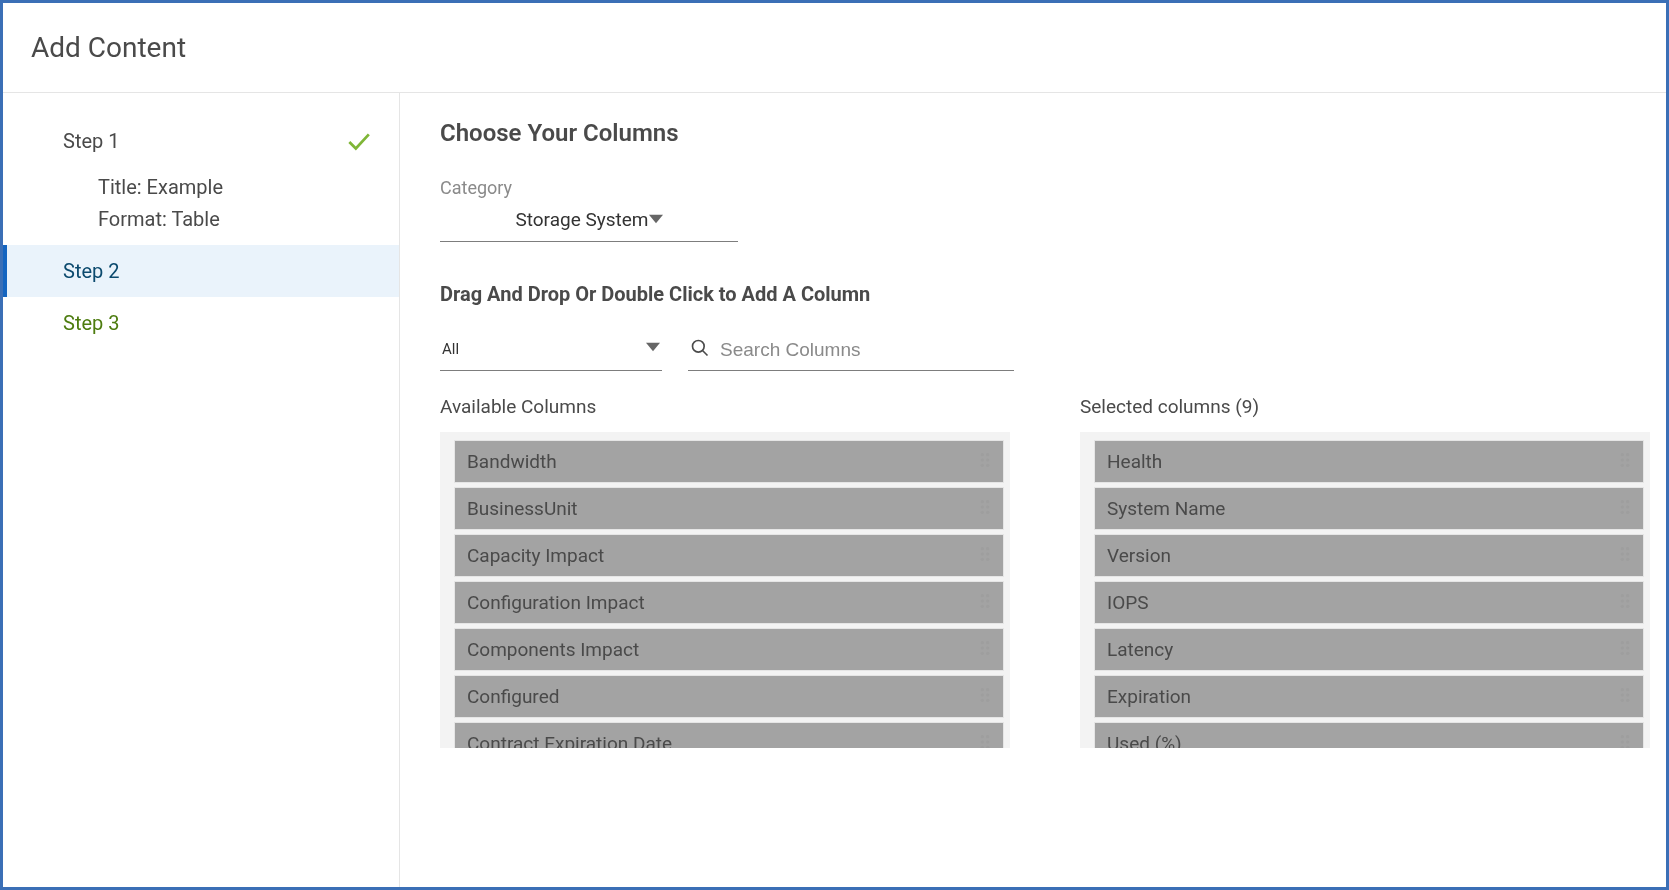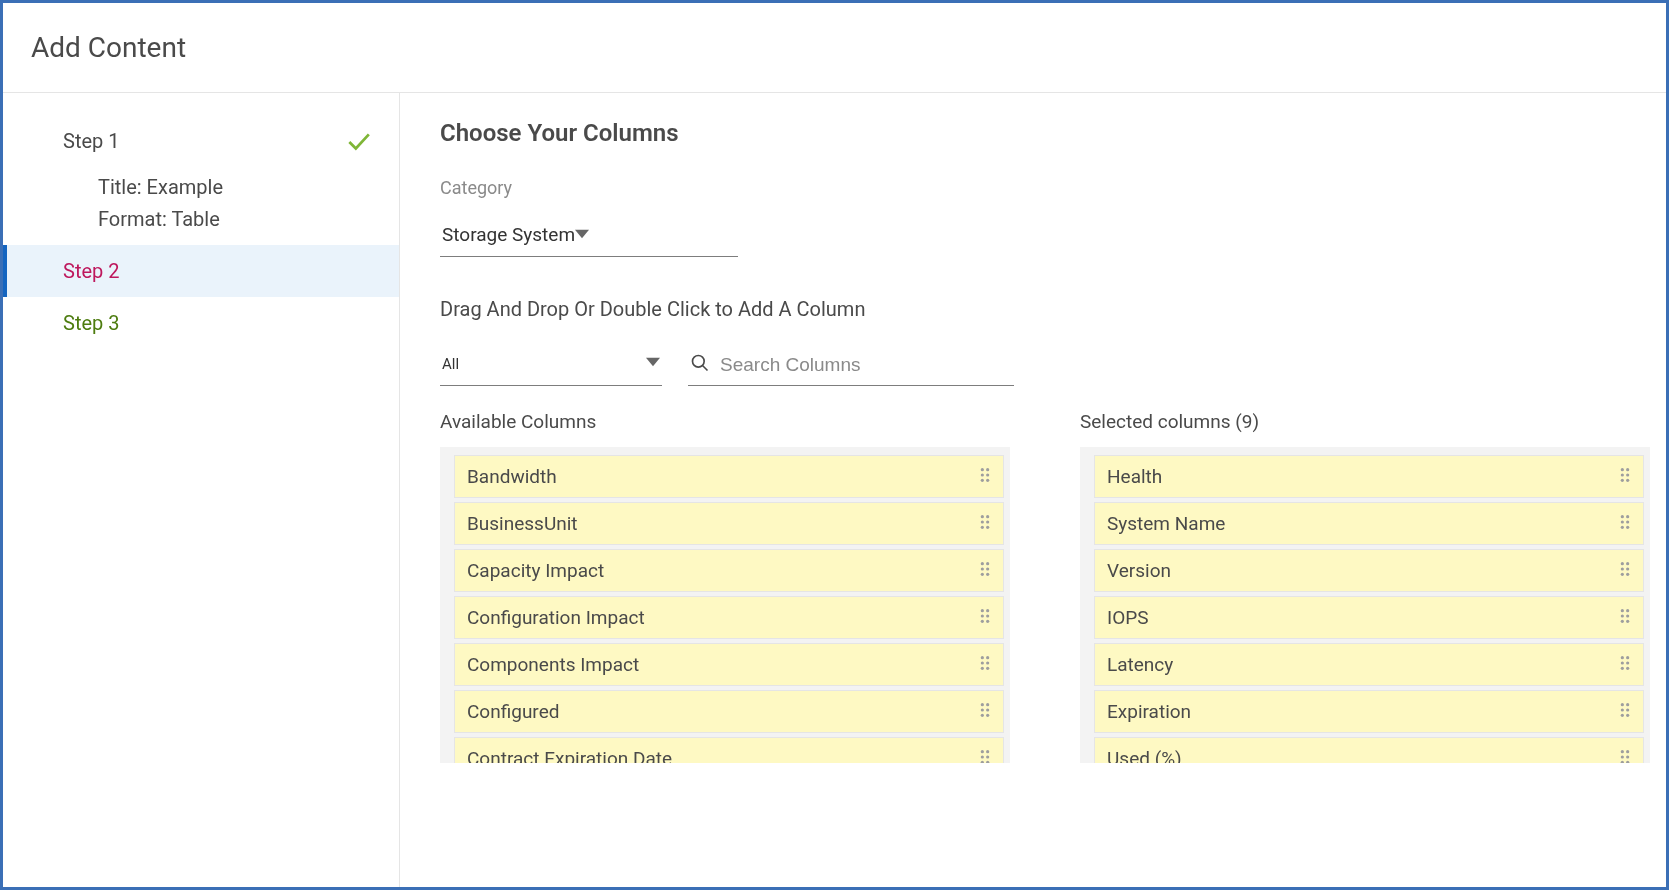--- a/index.html
+++ b/index.html
@@ -53,21 +53,21 @@
   .step.done .checkmark-icon path { stroke: #7fb637; stroke-width: 2.5; fill: none; }
   .step-detail {
     padding: 4px 18px 10px 78px;
     font-size: 20px;
     color: #4a4a4a;
     margin-left: 17px;
   }
   .step-detail div { line-height: 1.6; }
   .step.active {
     background: #eaf3fb;
-    color: #be185d;
+    color: #0c4a6e;
     border-left: 4px solid #1565c0;
     padding-left: 56px;
   }
   .step.future { color: #4d7c0f; }
 
   .main {
     flex: 1;
     padding: 26px 16px 0 40px;
     overflow: hidden;
     display: flex;
@@ -76,41 +76,41 @@
   .main h2 {
     font-size: 24px;
     font-weight: 600;
     color: #4a4a4a;
     margin-bottom: 30px;
   }
   .category-block { margin-bottom: 40px; }
   .category-label {
     font-size: 18px;
     color: #8a8a8a;
-    margin-bottom: 19px;
+    margin-bottom: 4px;
   }
   .underline-select {
     display: inline-flex;
     align-items: center;
-    justify-content: flex-start;
+    justify-content: center;
     border: none;
     border-bottom: 1px solid #7d7d7d;
     font-size: 19px;
     color: #333;
     background: transparent;
     padding: 6px 2px 10px 2px;
     width: 298px;
     cursor: pointer;
   }
   .caret-down svg { width: 14px; height: 14px; }
   .caret-down path { fill: #666; }
 
   .instructions {
     font-size: 20px;
-    font-weight: 400;
+    font-weight: 700;
     color: #4a4a4a;
     margin-bottom: 30px;
   }
 
   .filter-row {
     display: flex;
     gap: 26px;
     margin-bottom: 24px;
   }
   .filter-select {
@@ -165,21 +165,21 @@
   .listbox::-webkit-scrollbar-track { background: #f3f3f3; }
   .listbox::-webkit-scrollbar-thumb { background: #c1c1c1; }
   .listbox::-webkit-scrollbar-button:single-button {
     background: #f3f3f3;
     height: 16px;
   }
   .listbox::-webkit-scrollbar-button:vertical:decrement { background: #f3f3f3; }
   .listbox::-webkit-scrollbar-button:vertical:increment { background: #f3f3f3; }
 
   .list-item {
-    background: #fef9c3;
+    background: #a3a3a3;
     border: 1px solid #e5e5e5;
     padding: 9px 12px;
     margin-bottom: 4px;
     font-size: 19px;
     color: #4a4a4a;
     display: flex;
     align-items: center;
     justify-content: space-between;
     cursor: move;
   }

